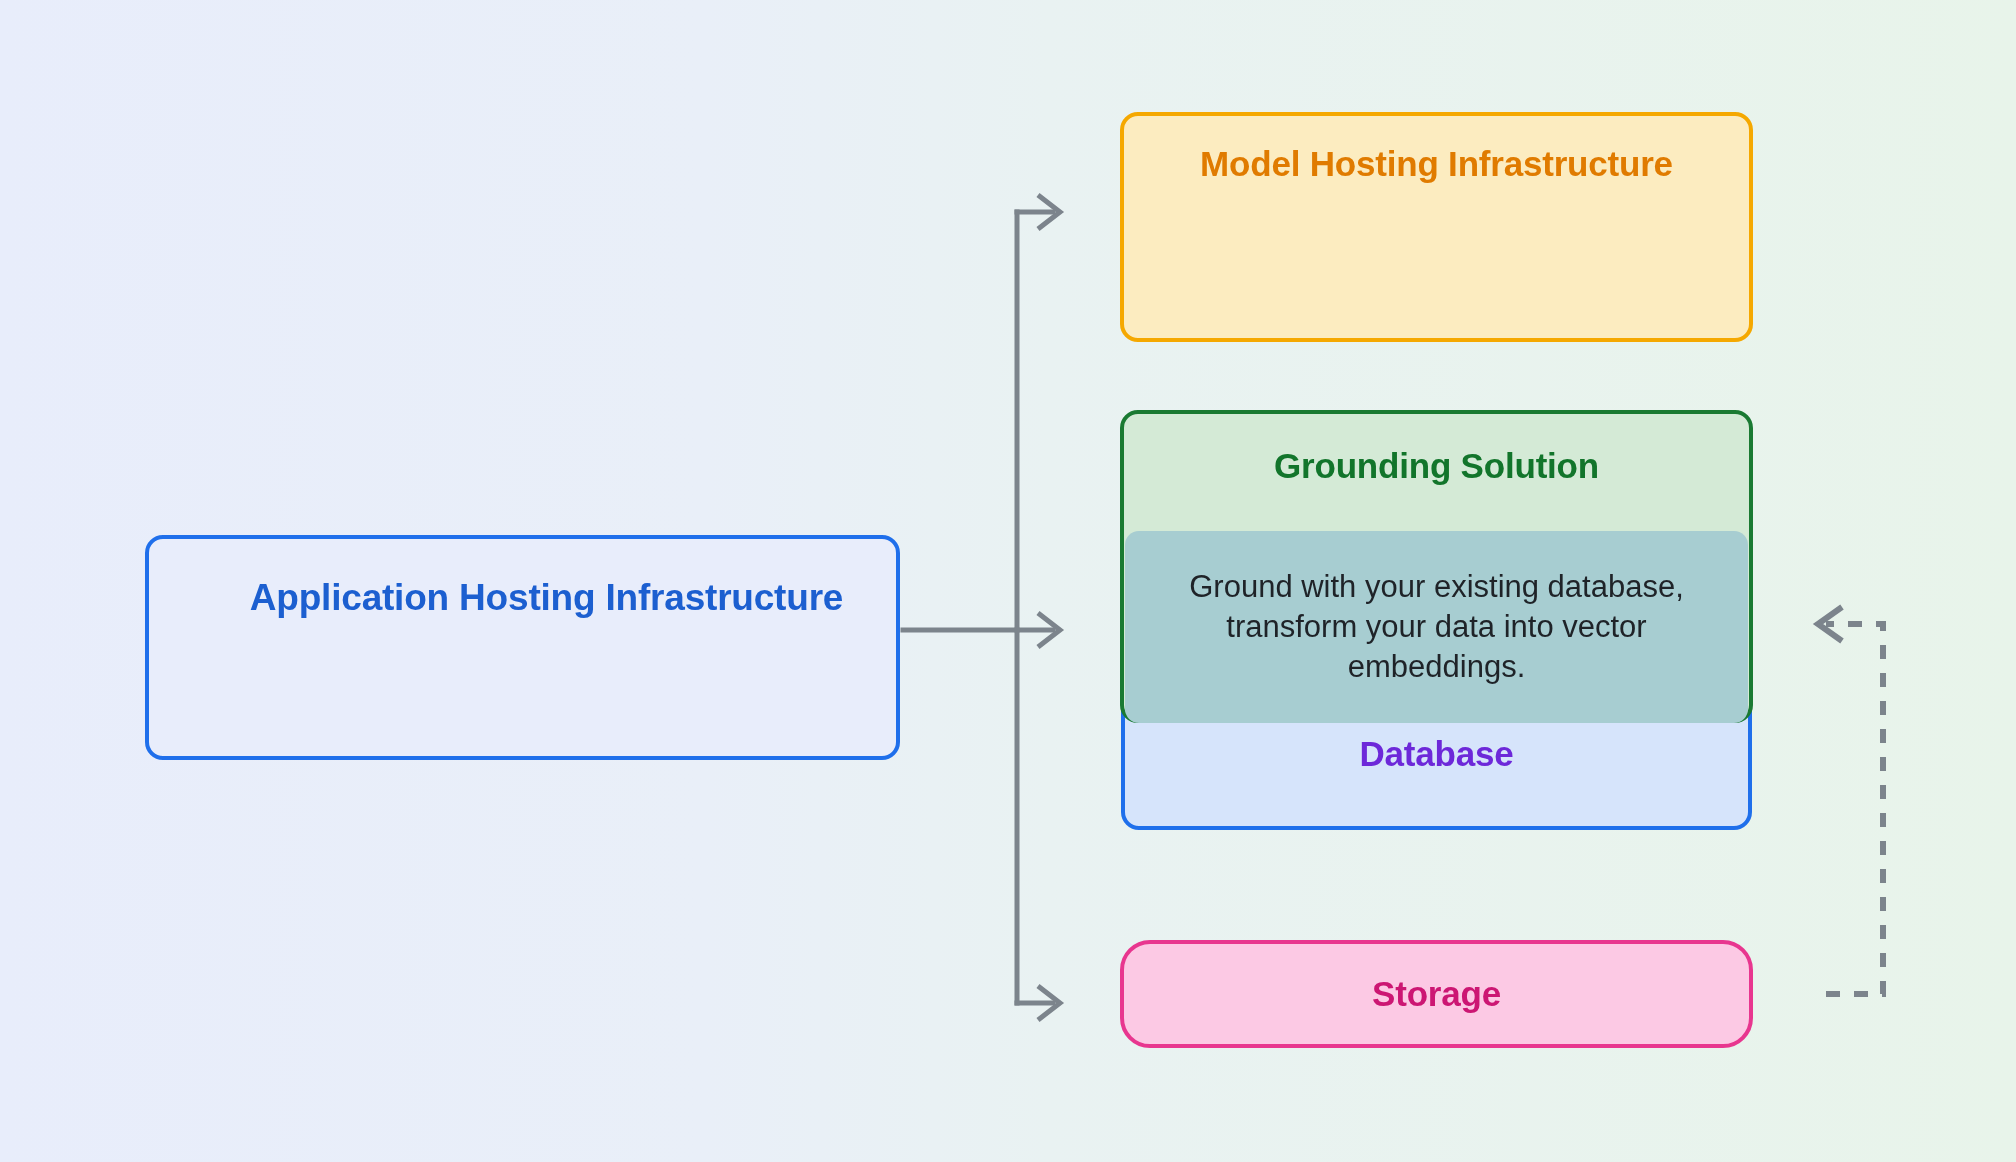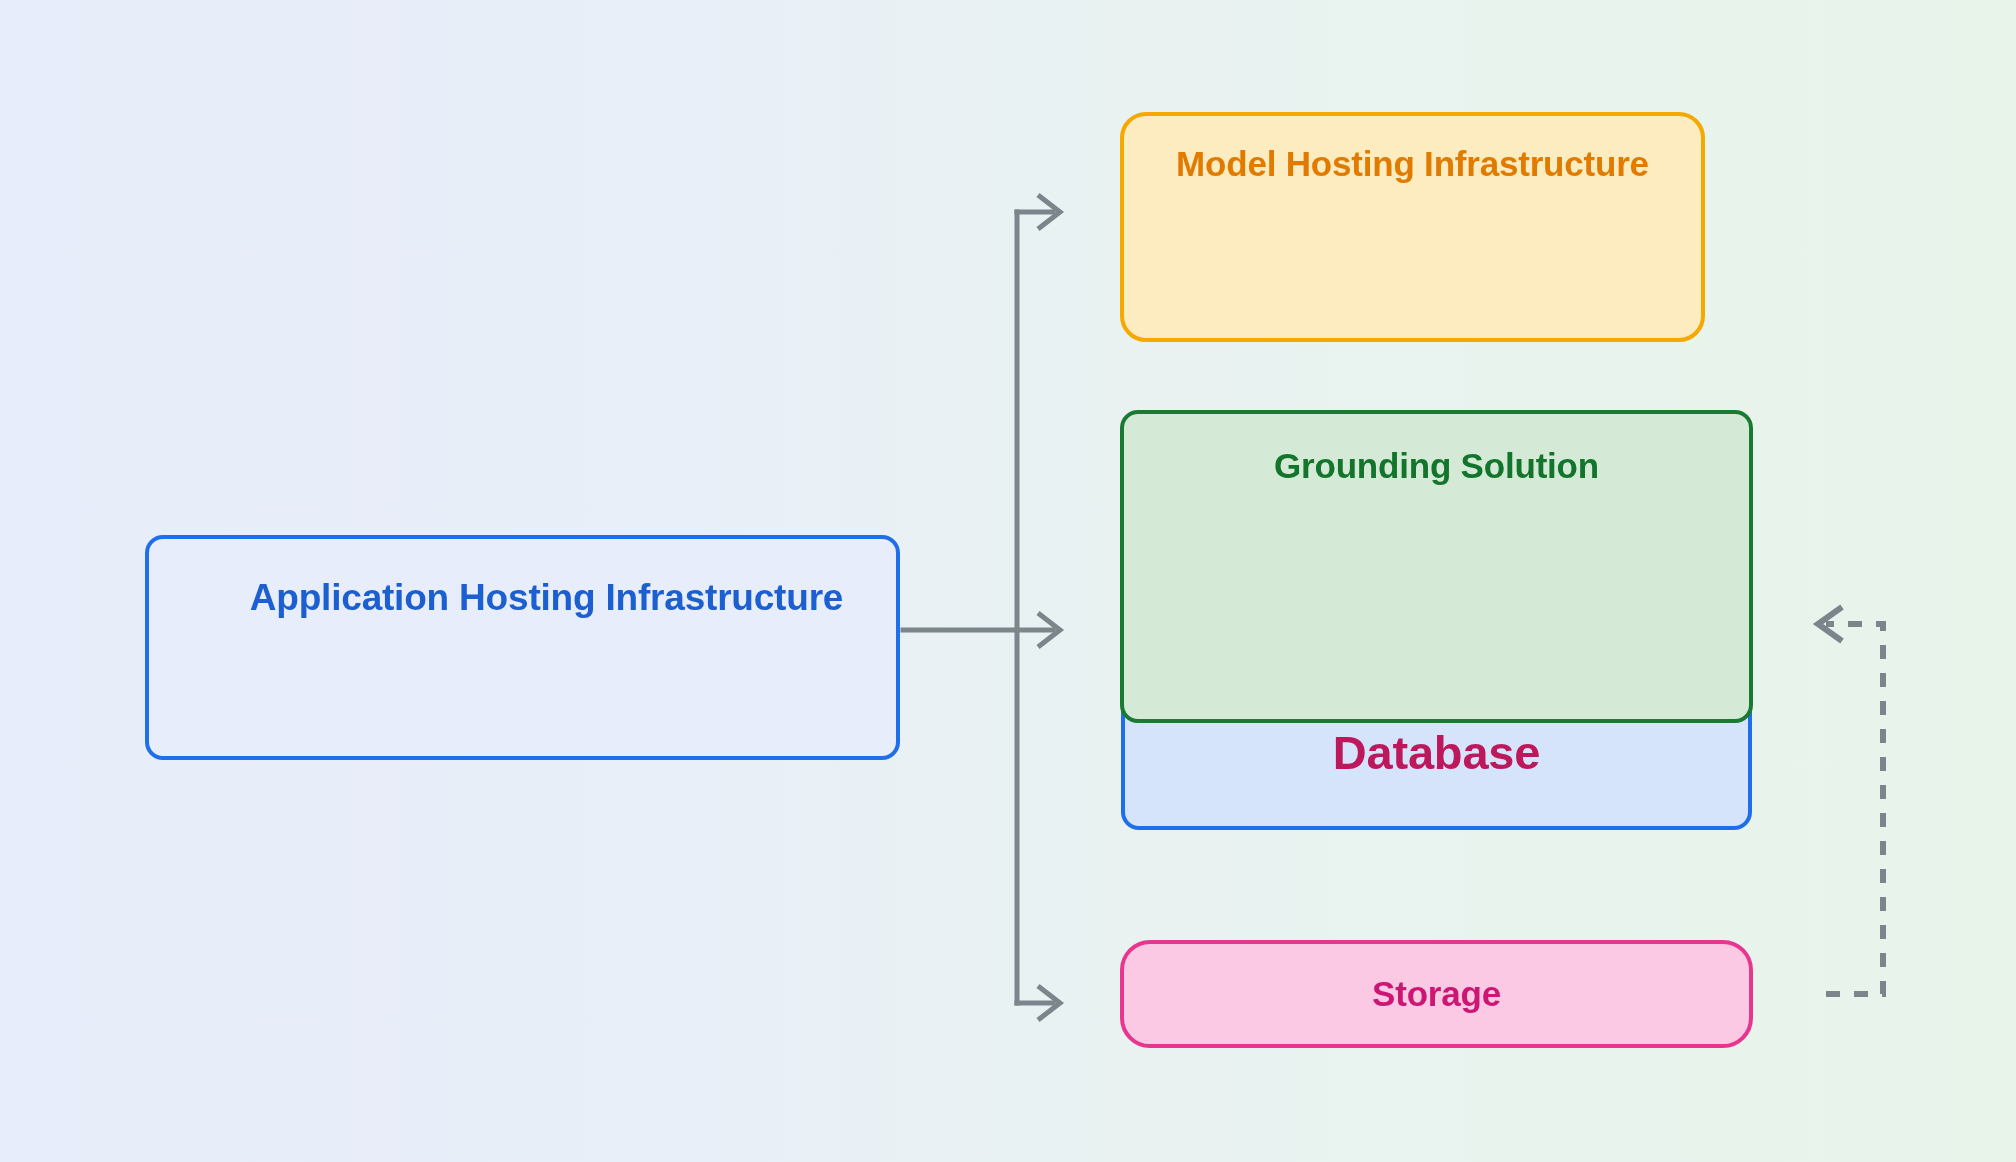--- a/index.html
+++ b/index.html
@@ -64,25 +64,25 @@
     width: 320px;
     height: 72px;
     font-size: 35px;
     color: #1c5fd0;
   }
 
   
   #model-host {
     left: 1120px;
     top: 112px;
-    width: 585px;
+    width: 633px;
     height: 230px;
     background: #fcecc0;
     border: 4px solid #f5a800;
-    border-radius: 26px;
+    border-radius: 18px;
   }
   #model-host .card-title {
     top: 28px;
     font-size: 35px;
     color: #e07b00;
   }
   #model-inner {
     left: 206px;
     top: 113px;
     width: 220px;
@@ -113,23 +113,23 @@
     left: 1121px;
     top: 527px;
     width: 631px;
     height: 303px;
     background: #d6e4fb;
     border: 4px solid #1f6feb;
     border-radius: 18px;
     z-index: 1;
   }
   #database .card-title {
-    bottom: 46px;
-    font-size: 47px;
-    color: #be185d;
+    bottom: 52px;
+    font-size: 35px;
+    color: #6d28d9;
   }
 
   
   #overlap {
     position: absolute;
     left: 1125px;
     top: 531px;
     width: 623px;
     height: 192px;
     box-sizing: border-box;
@@ -220,18 +220,21 @@
   </div>
 
   <div class="card" id="database">
     <div class="card-title">Database</div>
   </div>
 
   <div class="card" id="grounding">
     <div class="card-title">Grounding Solution</div>
   </div>
 
+  <div id="overlap">
+    <div id="overlap-text">Ground with your existing database, transform your data into vector embeddings.</div>
+  </div>
 
   <div class="card" id="storage">
     <div class="card-title">Storage</div>
   </div>
 
 </div>
 
 </body></html>

